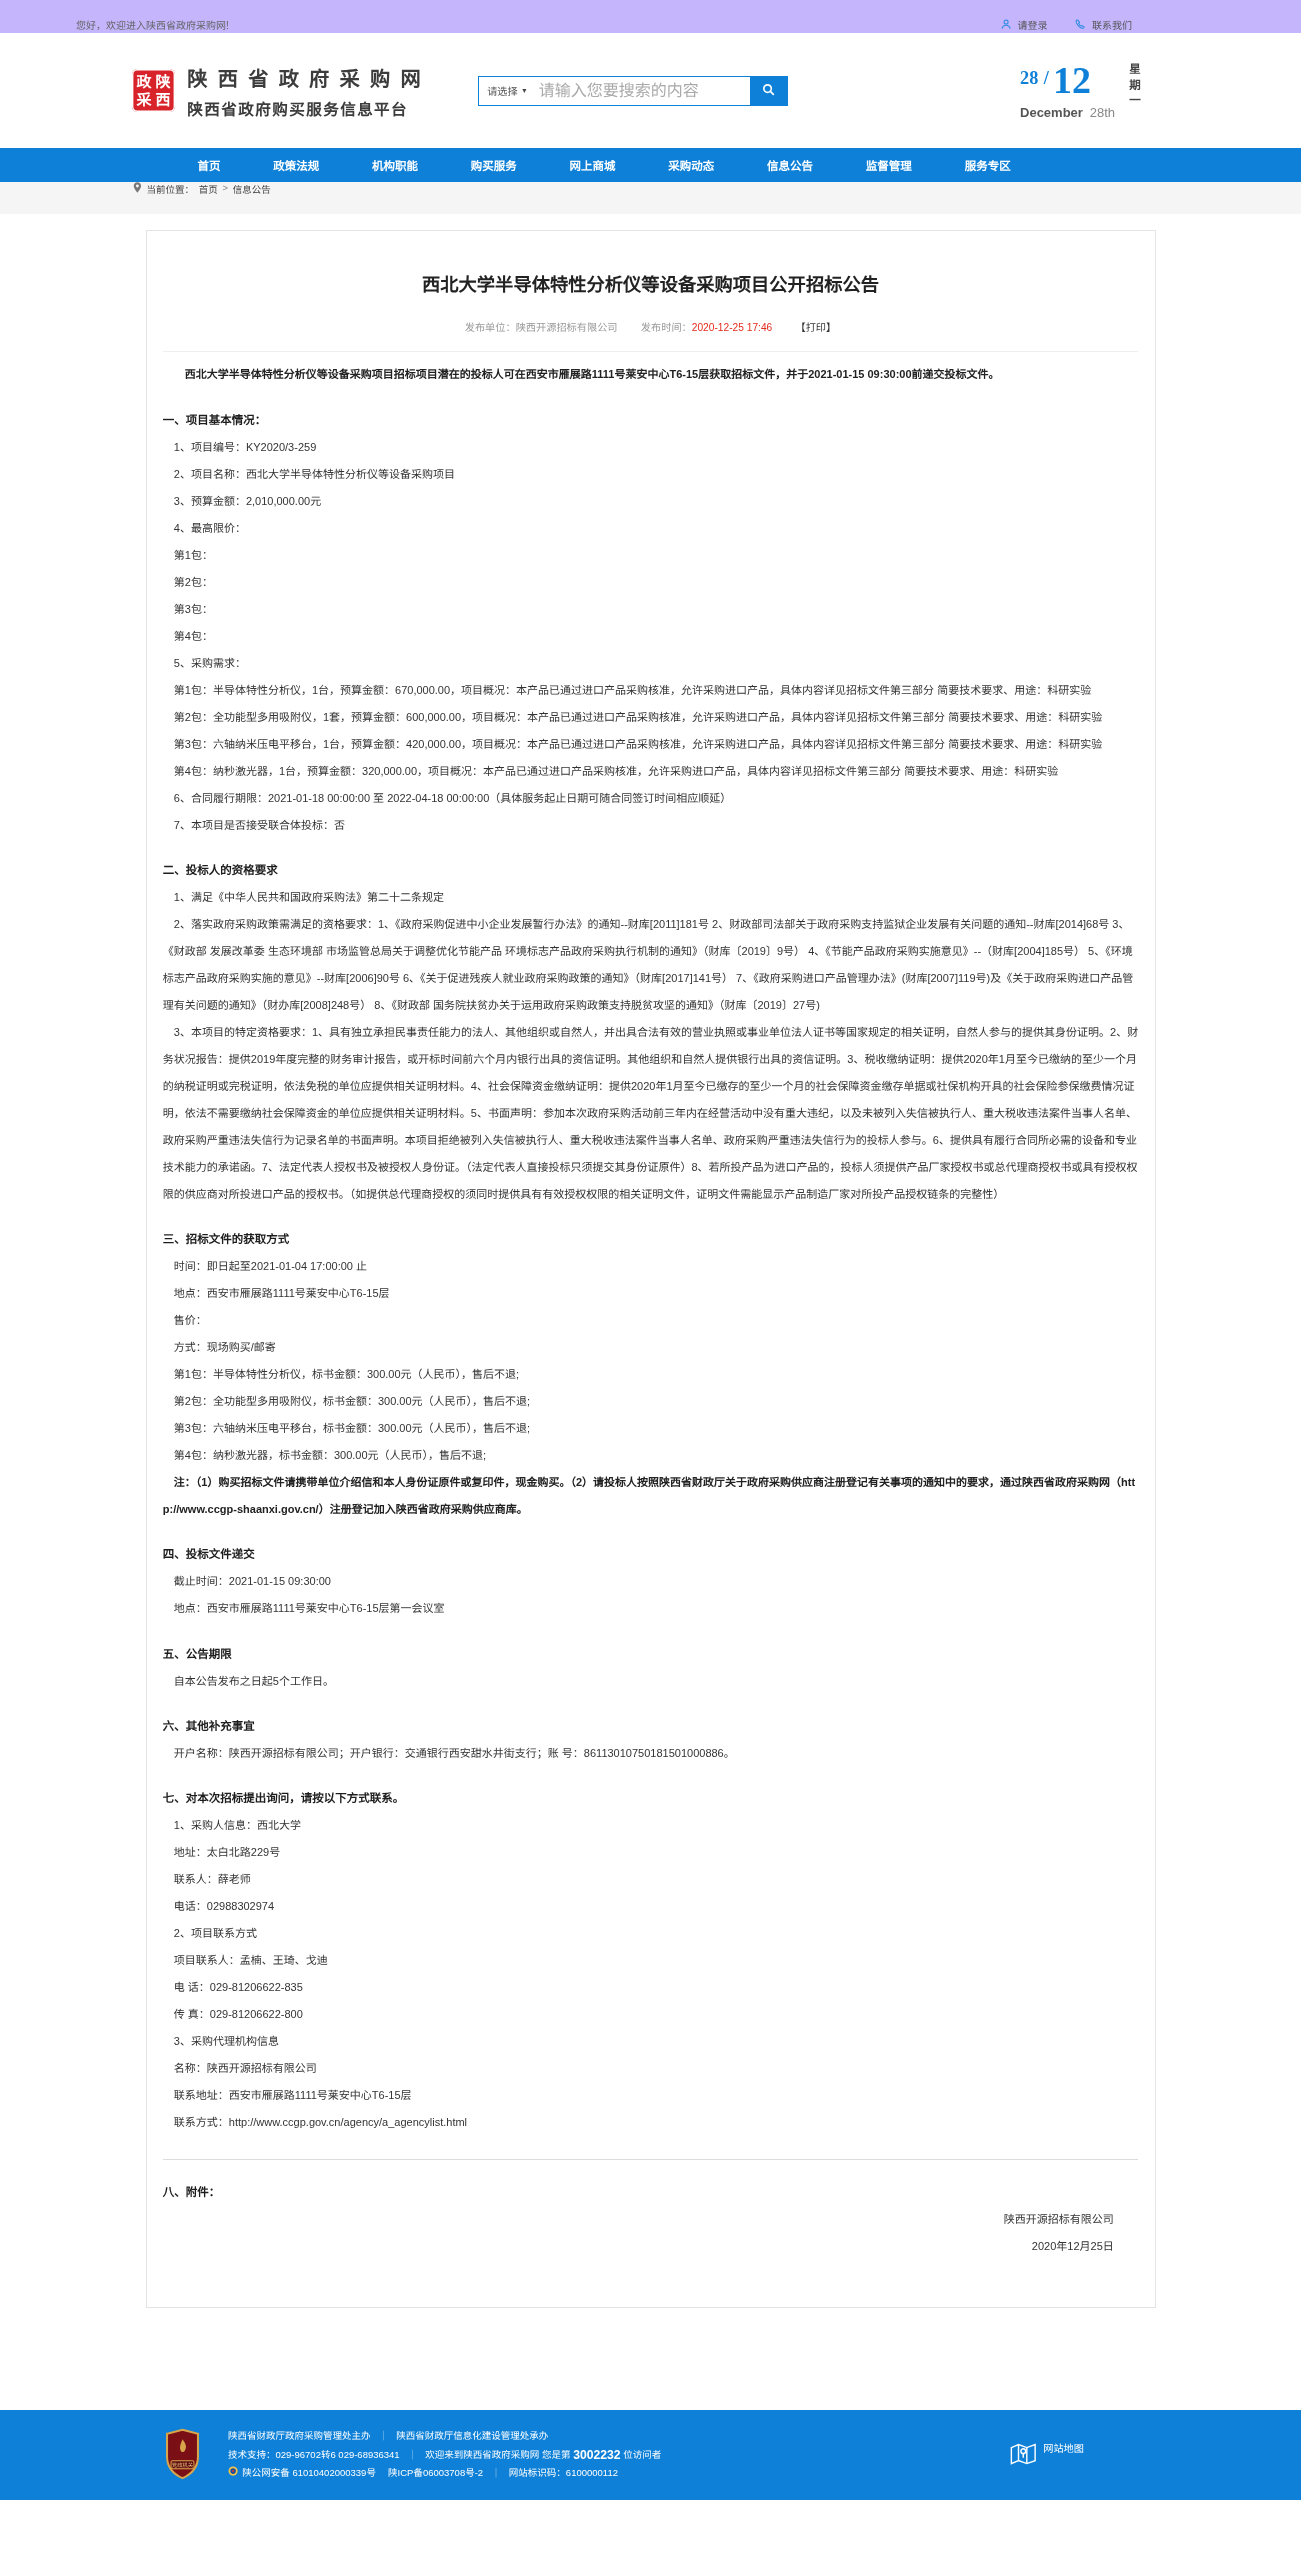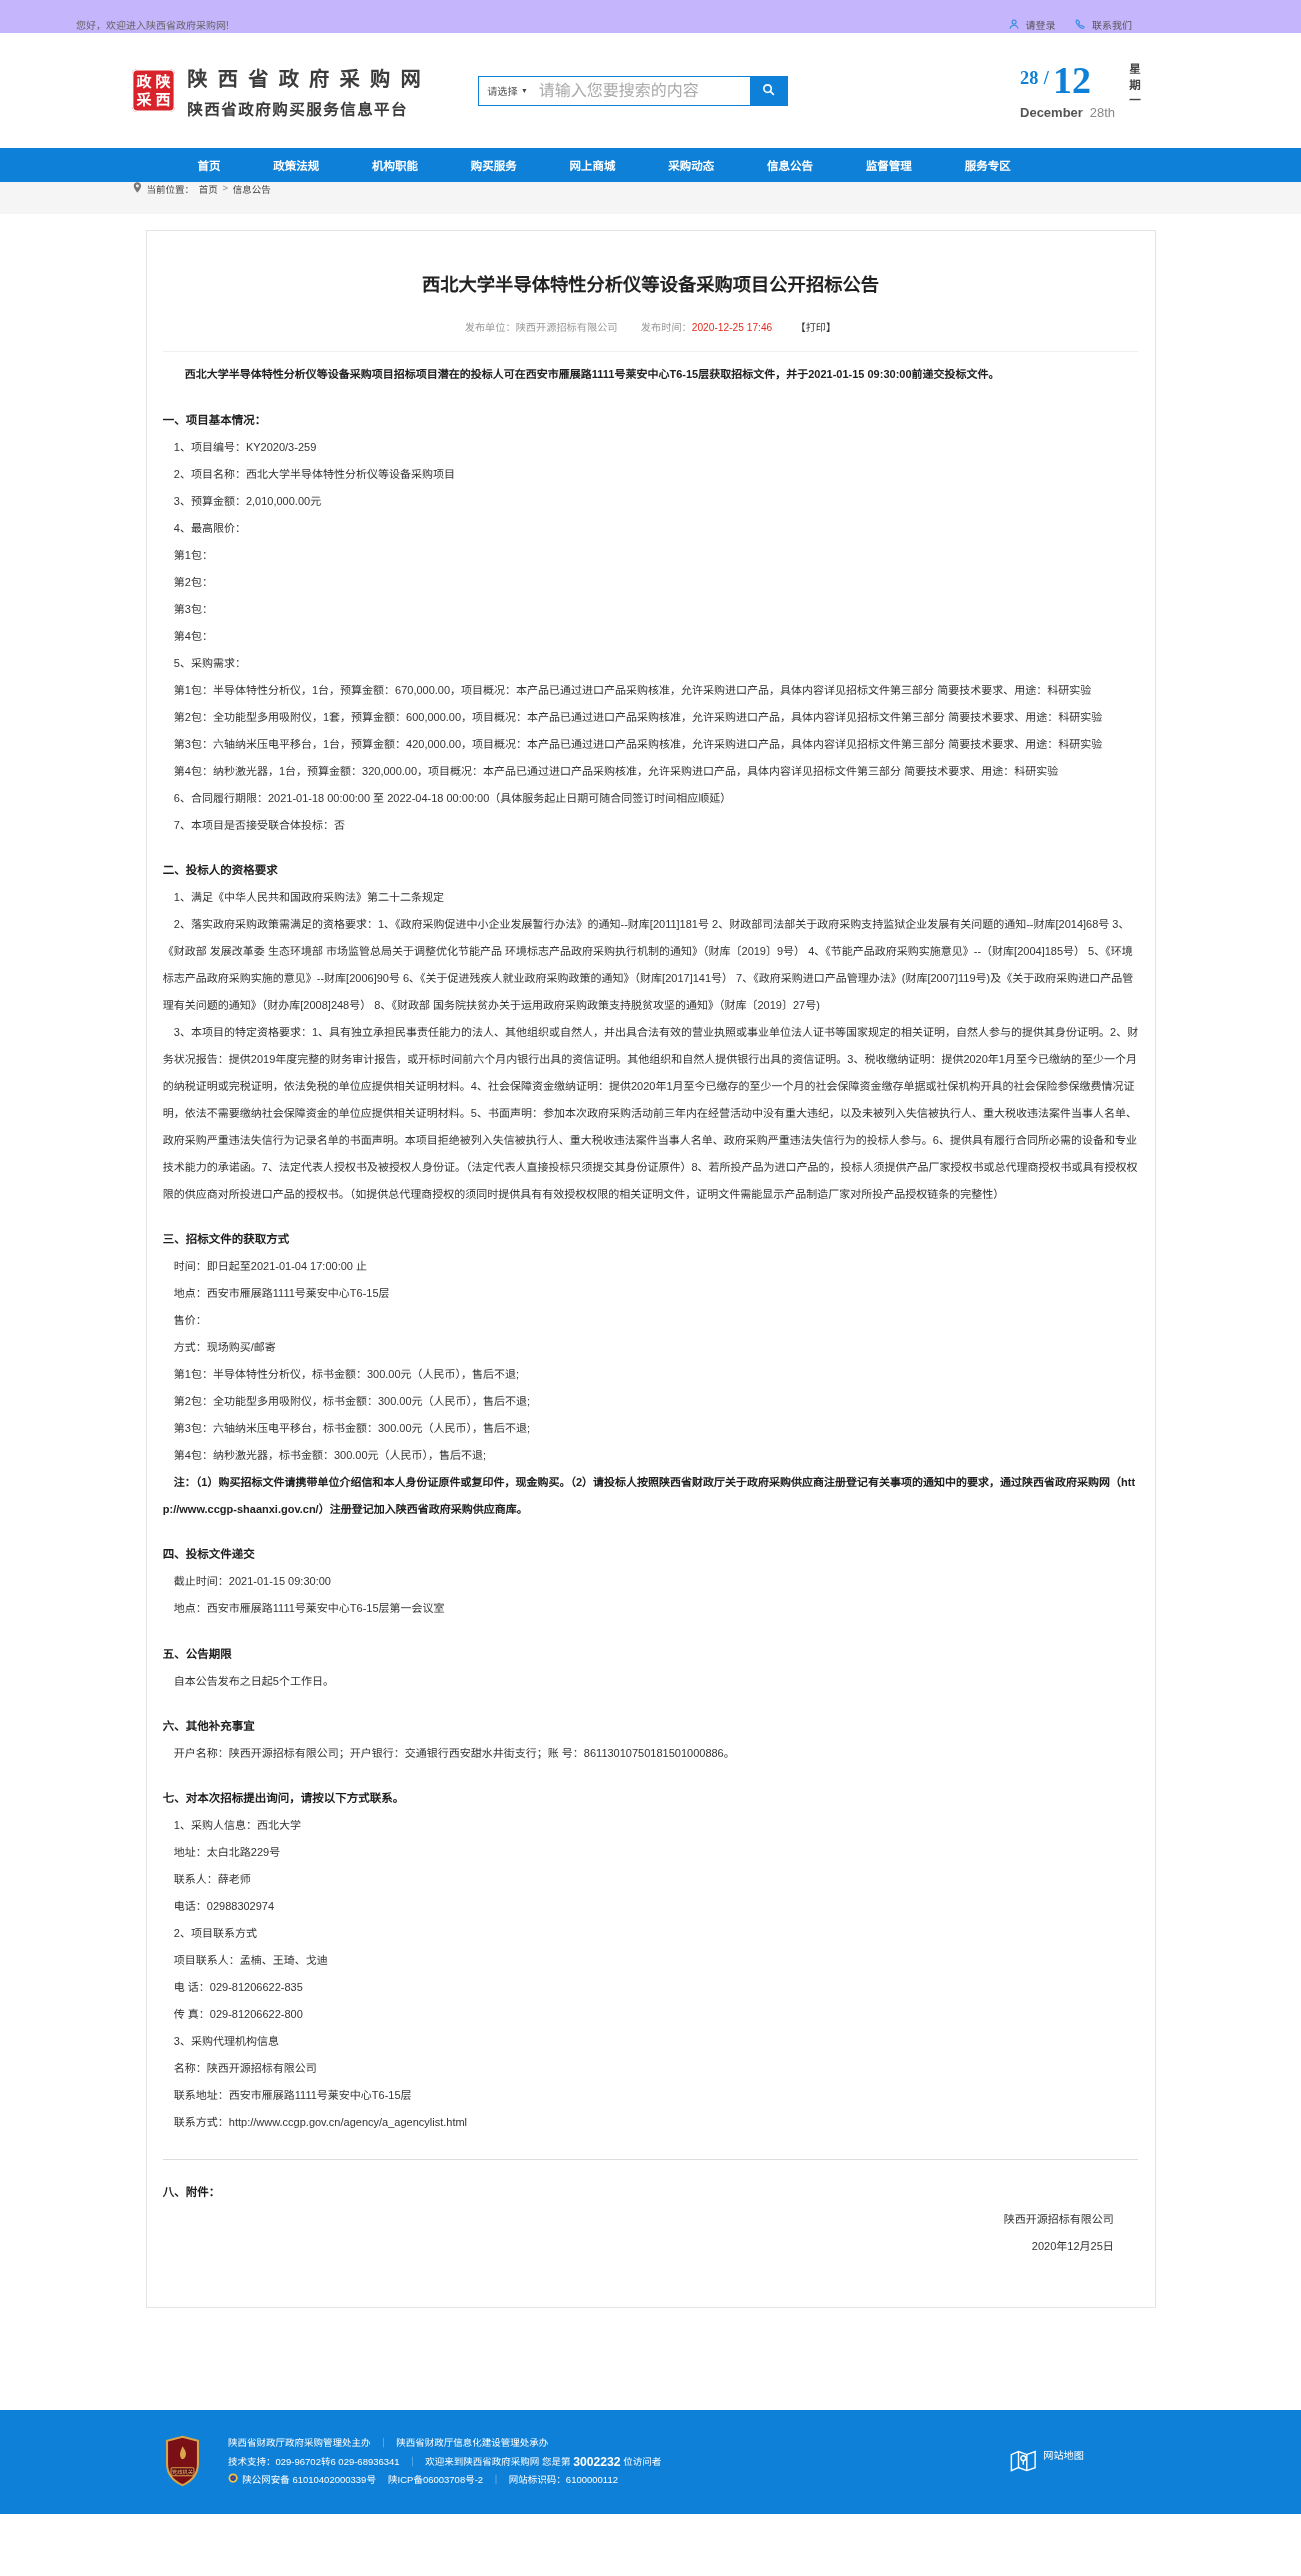--- a/index.html
+++ b/index.html
@@ -1,21 +1,21 @@
 <!DOCTYPE html>
 <html lang="zh-CN" style="font-size:11px"><head>
 <meta charset="utf-8">
 <style>
   * { box-sizing: border-box; }
   html,body { margin:0; padding:0; background:#fff; }
   body { width:1301px; font-family:"Liberation Sans","DejaVu Sans",sans-serif; color:#333; }
 
   
   .topbar { height:33px; background:#c4b5fd; display:flex; align-items:center; padding:16px 169px 0 76px; font-size:10px; color:#666; }
-  .topbar-right { margin-left:auto; display:flex; gap:19px;text-align:right; }
+  .topbar-right { margin-left:auto; display:flex; gap:27px;text-align:right; }
   .top-link { display:flex; align-items:center; gap:5.4px; color:#555; cursor:pointer; }
   .top-link svg { display:block; }
 
   
   .header { height:115px; display:flex; align-items:center; padding:0 159px 0 132px; background:#fff; }
   .logo-wrap { display:flex; align-items:center; cursor:pointer; }
   .logo-seal { width:43px; height:43px; background:#d8232a; border-radius:5.4px; padding:2.7px; display:grid; grid-template-columns:1fr 1fr; grid-template-rows:1fr 1fr; box-shadow: inset 0 0 0 1.4px #fff; }
   .logo-seal span { color:#fff; font-weight:bold; font-size:15px; display:flex; align-items:center; justify-content:center; line-height:1; }
   .logo-text { margin-left:12.2px; }
   .logo-title { font-size:20.3px; font-weight:bold; color:#3c3c3c; letter-spacing:10.2px; white-space:nowrap; }
@@ -55,21 +55,21 @@
   .article-meta .print-btn { color:#333; cursor:pointer; }
 
   .para { font-size:11px; line-height:27px; margin:0; text-indent:1em; color:#333; word-break:break-all; }
   .t-intro { font-weight:bold; text-indent:2em; margin-top:9.5px; color:#222; }
   .t-h { font-weight:bold; font-size:11.5px; text-indent:0; margin-top:18.3px; color:#1d1d1d; }
   .t-b { font-weight:bold; color:#222; }
   .t-hr { border:none; border-top:0.7px solid #ddd; margin:23px 0 4.1px; height:0; line-height:0; text-indent:0; }
   .t-sign { text-align:right; text-indent:0; padding-right:24.4px; }
 
   
-  .footer { margin-top:102px; height:104px; background:#0e80d8; display:flex; align-items:center; padding:0 217px 0 163px; color:#fff; }
+  .footer { margin-top:102px; height:90px; background:#0e80d8; display:flex; align-items:center; padding:0 217px 0 163px; color:#fff; }
   .footer-text { margin-left:26px; font-size:9.5px; line-height:18.3px; }
   .f-sep { opacity:.6; padding:0 8.1px; }
   .f-count { font-weight:bold; font-size:12.2px; padding:0 2.7px; }
   .f-line { display:flex; align-items:center; }
   .badge-icon { margin-right:4.1px; }
   .footer-right { margin-left:auto; display:flex; gap:5.4px; font-size:10.2px; cursor:pointer; }
 </style>
 </head>
 <body>
 

